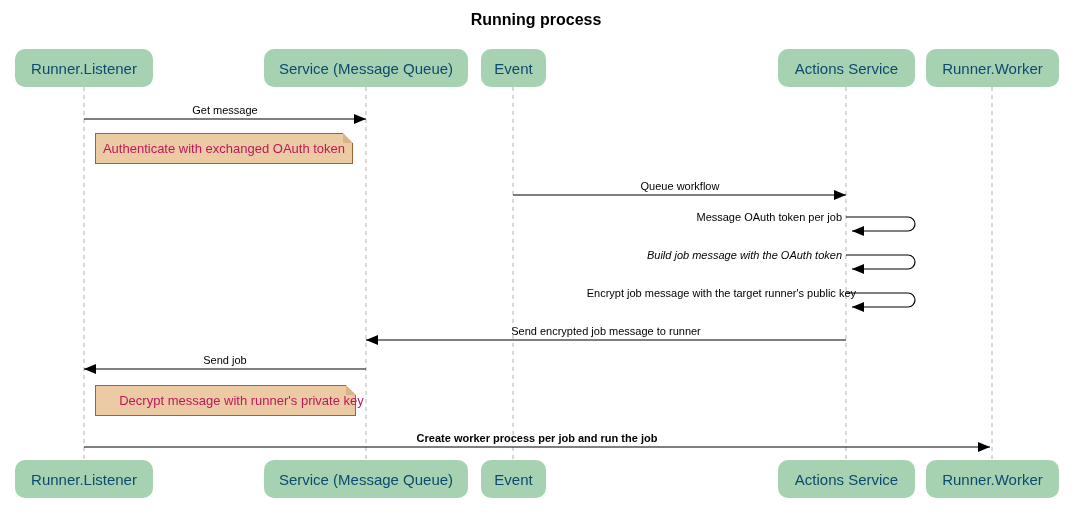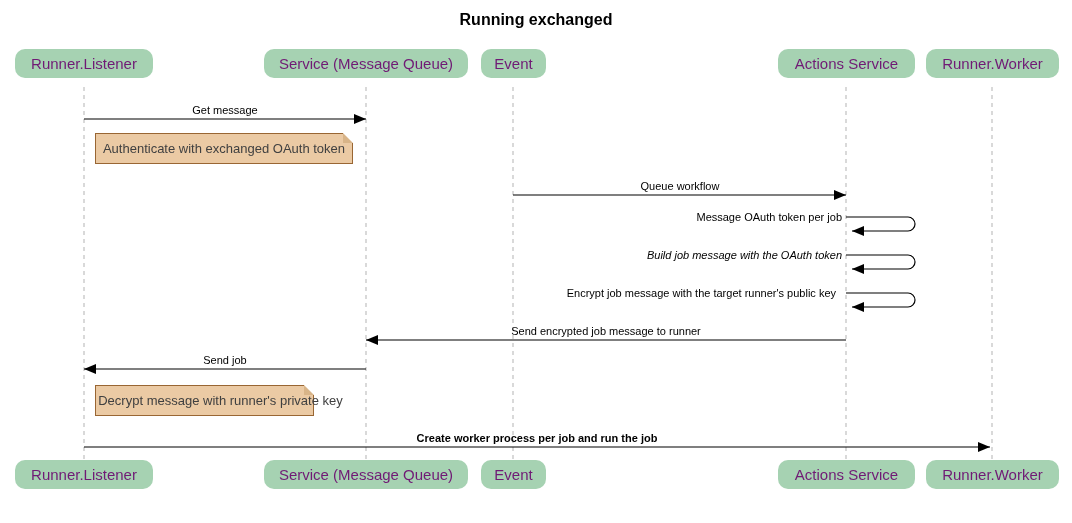--- a/index.html
+++ b/index.html
@@ -19,28 +19,28 @@
     font-size: 16px;
     font-weight: bold;
     color: #000;
   }
   svg.wires { position:absolute; left:0; top:0; }
   .lifeline { stroke: var(--lifeline, #b3b3b3); stroke-width: 1; stroke-dasharray: 4 4; fill: none; }
   .msg-line { stroke: var(--arrow, #000); stroke-width: 1.2; fill: none; }
   .arrow-tip { fill: var(--arrow, #000); }
   .actor {
     position: absolute;
-    height: 29px;
+    height: 38px;
     background: var(--actor-fill, #A6D2B2);
     border-radius: 10px;
     display: flex;
     align-items: center;
     justify-content: center;
     font-size: 15px;
-    color: #701a75;
+    color: #0c4a6e;
     white-space: nowrap;
     box-sizing: border-box;
   }
   .msg-label {
     position: absolute;
     font-size: 11px;
     line-height: 16px;
     color: #000;
     white-space: nowrap;
   }
@@ -49,39 +49,39 @@
   .note {
     position: absolute;
     height: 31px;
     box-sizing: border-box;
     background: var(--note-fill, #EBCAA4);
     border: 1px solid var(--note-border, #996633);
     display: flex;
     align-items: center;
     justify-content: center;
     font-size: 13px;
-    color: #404040;
+    color: #be185d;
     white-space: nowrap;
   }
   .note::before {
     content: "";
     position: absolute;
     top: -1px; right: -1px;
     width: 0; height: 0;
     border-style: solid;
     border-width: 0 10px 10px 0;
     border-color: #ffffff #ffffff var(--note-fold, #D8B488) var(--note-fold, #D8B488);
   }
 </style>
 </head>
 <body>
 
 <div class="diagram">
 
-  <div class="title">Running exchanged</div>
+  <div class="title">Running process</div>
 
   <svg class="wires" width="1072" height="523" viewBox="0 0 1072 523">
     <defs>
       <marker id="ah" markerUnits="userSpaceOnUse" markerWidth="12" markerHeight="10" refX="12" refY="5" orient="auto">
         <path class="arrow-tip" d="M0,0 L12,5 L0,10 z"></path>
       </marker>
     </defs>
 
     <line class="lifeline" x1="84" y1="87" x2="84" y2="460"></line>
     <line class="lifeline" x1="366" y1="87" x2="366" y2="460"></line>
@@ -114,29 +114,29 @@
       <span>Actions Service</span>
     </div>
   <div class="actor" style="left:926px; top:49px; width:133px;">
       <span>Runner.Worker</span>
     </div>
 
   <div class="msg-label centered" style="left:225px; top:102px;">Get message</div>
   <div class="msg-label centered" style="left:680px; top:178px;">Queue workflow</div>
   <div class="msg-label right-aligned" style="right:230px; top:209px;">Message OAuth token per job</div>
   <div class="msg-label right-aligned" style="right:230px; top:247px;font-style:italic;">Build job message with the OAuth token</div>
-  <div class="msg-label right-aligned" style="right:236px; top:285px;">Encrypt job message with the target runner's public key</div>
+  <div class="msg-label right-aligned" style="right:216px; top:285px;">Encrypt job message with the target runner's public key</div>
   <div class="msg-label centered" style="left:606px; top:323px;text-align:right;">Send encrypted job message to runner</div>
   <div class="msg-label centered" style="left:225px; top:352px;">Send job</div>
   <div class="msg-label centered" style="left:537px; top:430px;font-weight:bold;">Create worker process per job and run the job</div>
 
   <div class="note" style="left:95px; top:133px; width:258px;">
       <span>Authenticate with exchanged OAuth token</span>
     </div>
-  <div class="note" style="left:95px; top:385px; width:219px;padding-left:32px;">
+  <div class="note" style="left:95px; top:385px; width:261px;padding-left:32px;">
       <span>Decrypt message with runner's private key</span>
     </div>
 
   <div class="actor" style="left:15px;  top:460px; width:138px;">
       <span>Runner.Listener</span>
     </div>
   <div class="actor" style="left:264px; top:460px; width:204px;">
       <span>Service (Message Queue)</span>
     </div>
   <div class="actor" style="left:481px; top:460px; width:65px;">

